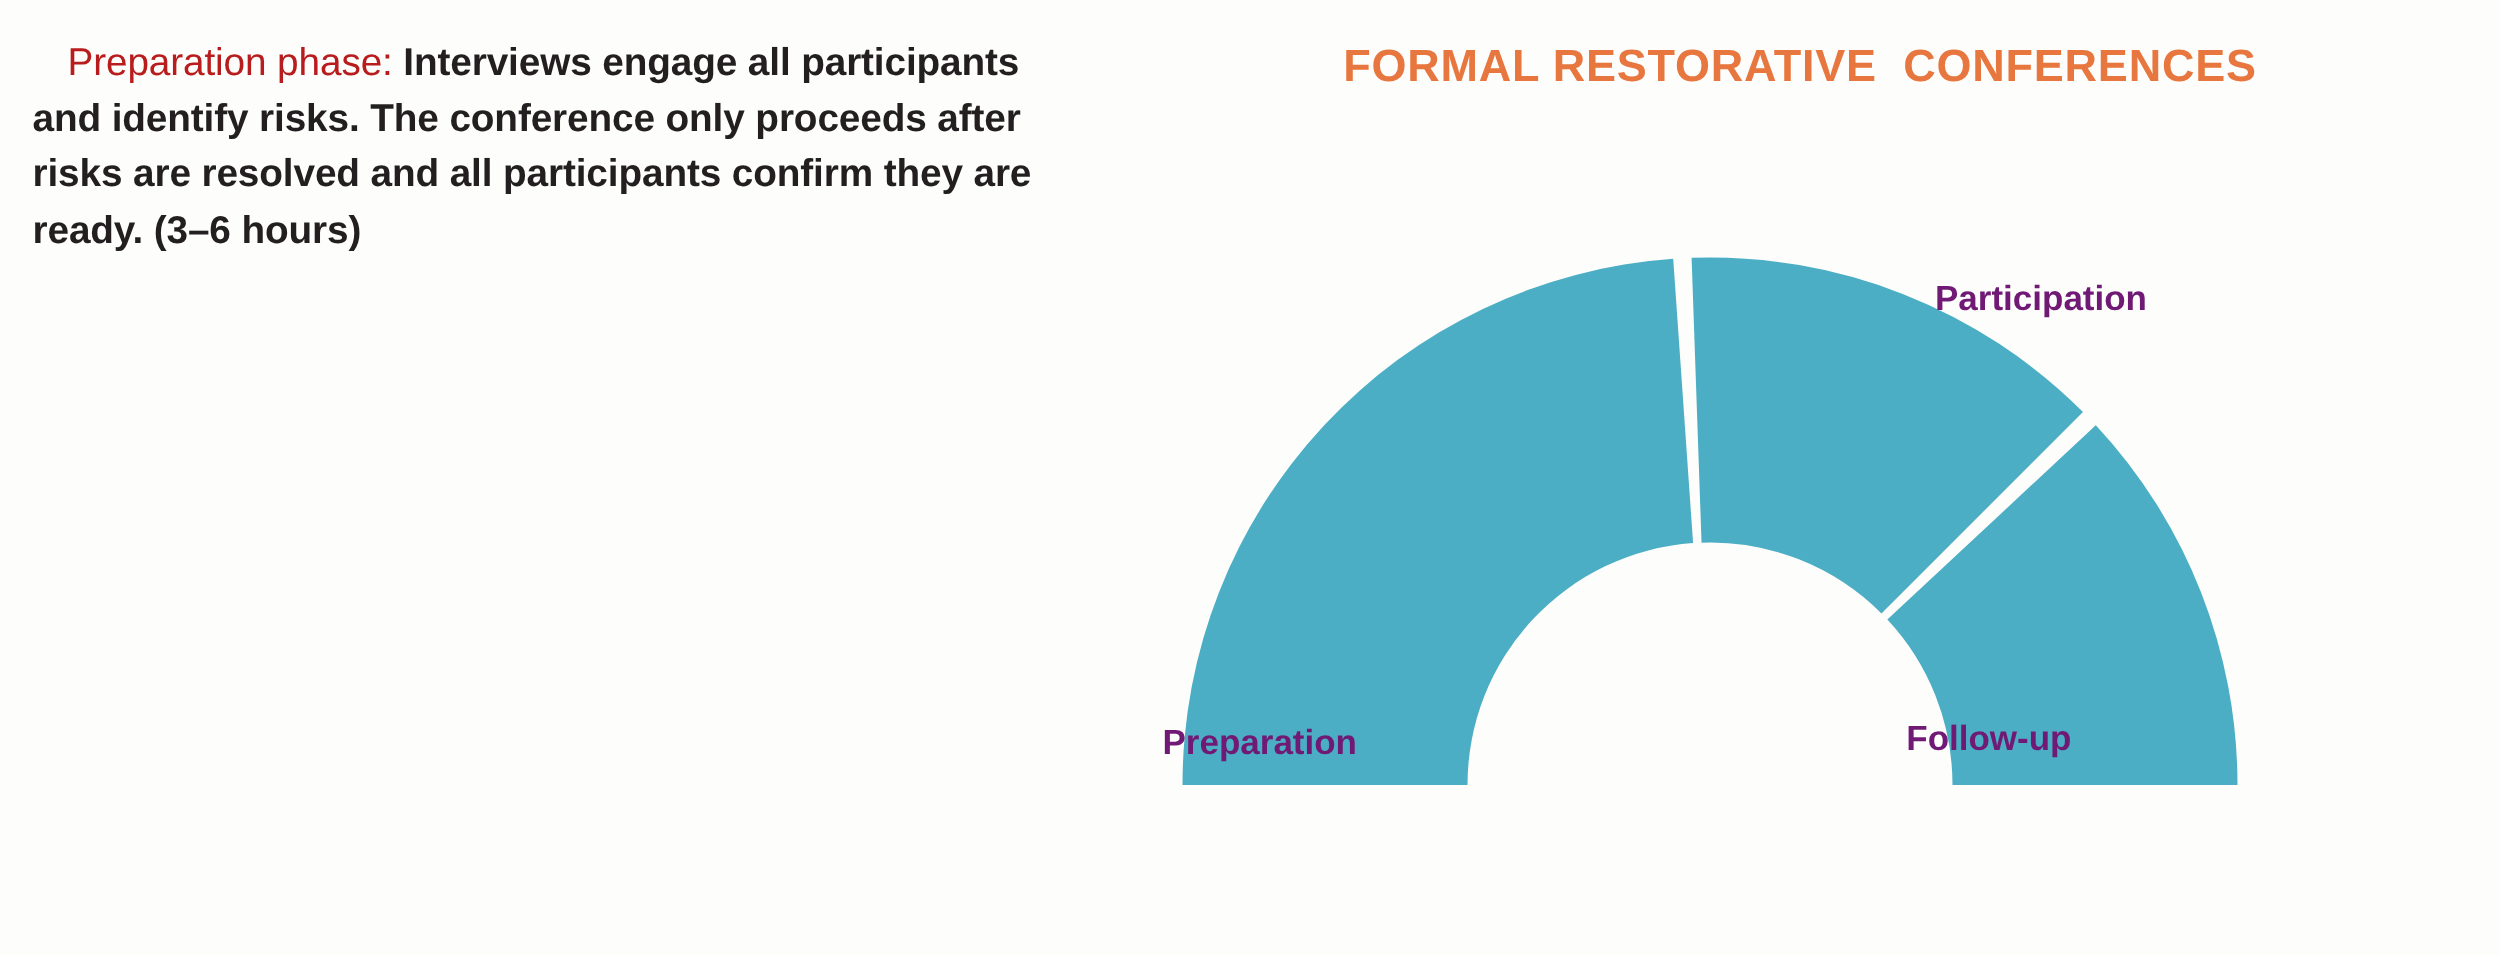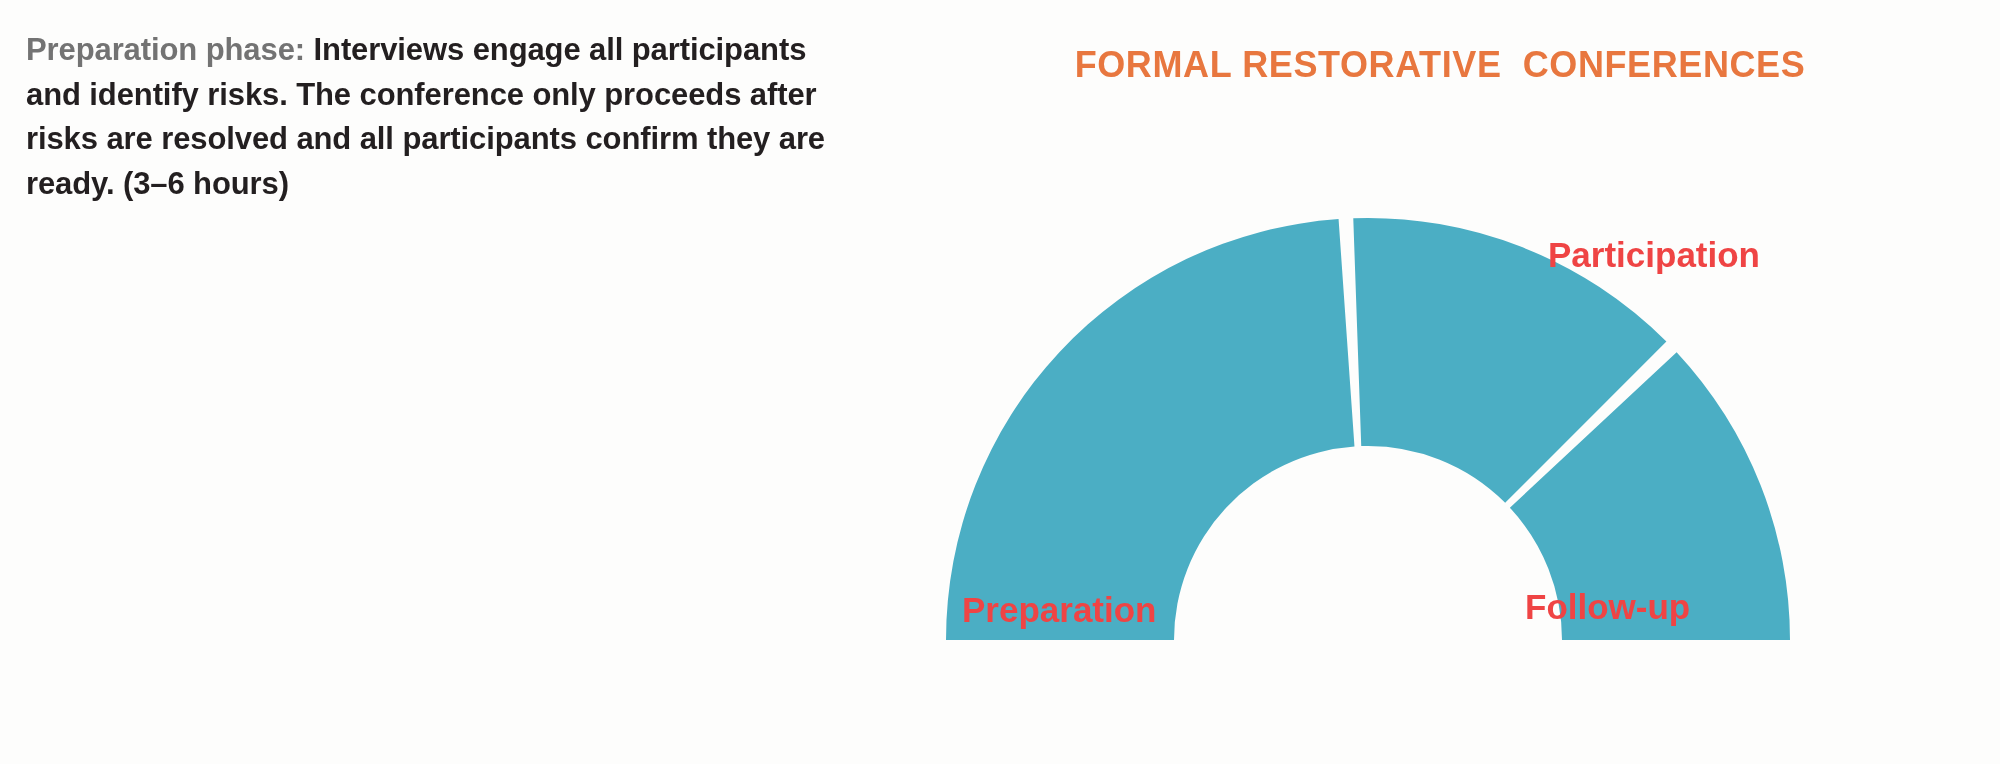--- a/index.html
+++ b/index.html
@@ -32,32 +32,33 @@
   .para {
     font-size: 31px;
     line-height: 1.44;
     color: #231f20;
     letter-spacing: -0.1px;
     margin: 0 0 30px 0;
     max-width: 820px;
   }
   .para:last-child { margin-bottom: 0; }
   .para .lead {
-    font-weight: bold;
-    color: #737373;
+    font-weight: normal;
+    color: #b91c1c;
+    margin-left: 28px;
   }
   .para .body-text {
     font-weight: bold;
   }
 
   
   #chart-panel {
     position: absolute;
     left: 880px;
-    top: 12px;
+    top: 0;
     width: 1120px;
     height: 592px;
     text-decoration: underline;
   }
   #chart-title {
     position: absolute;
     left: 0;
     top: 32px;
     width: 1120px;
     text-align: center;
@@ -69,27 +70,27 @@
   }
   #gauge-svg {
     position: absolute;
     left: 0;
     top: 0;
     width: 1120px;
     height: 764px;
   }
   .seg-label {
     position: absolute;
-    font-size: 35px;
+    font-size: 28px;
     font-weight: bold;
-    color: #ef4444;
+    color: #701a75;
     white-space: nowrap;
   }
   #label-participation { left: 668px; top: 223px; }
-  #label-preparation  { left: 50px;  top: 578px; margin-left: 32px; }
+  #label-preparation  { left: 50px;  top: 578px; }
   #label-followup     { left: 645px; top: 575px; }
 </style>
 </head>
 <body>
 
 <div id="page">
 
   <div id="text-column">
 
     <p class="para">

